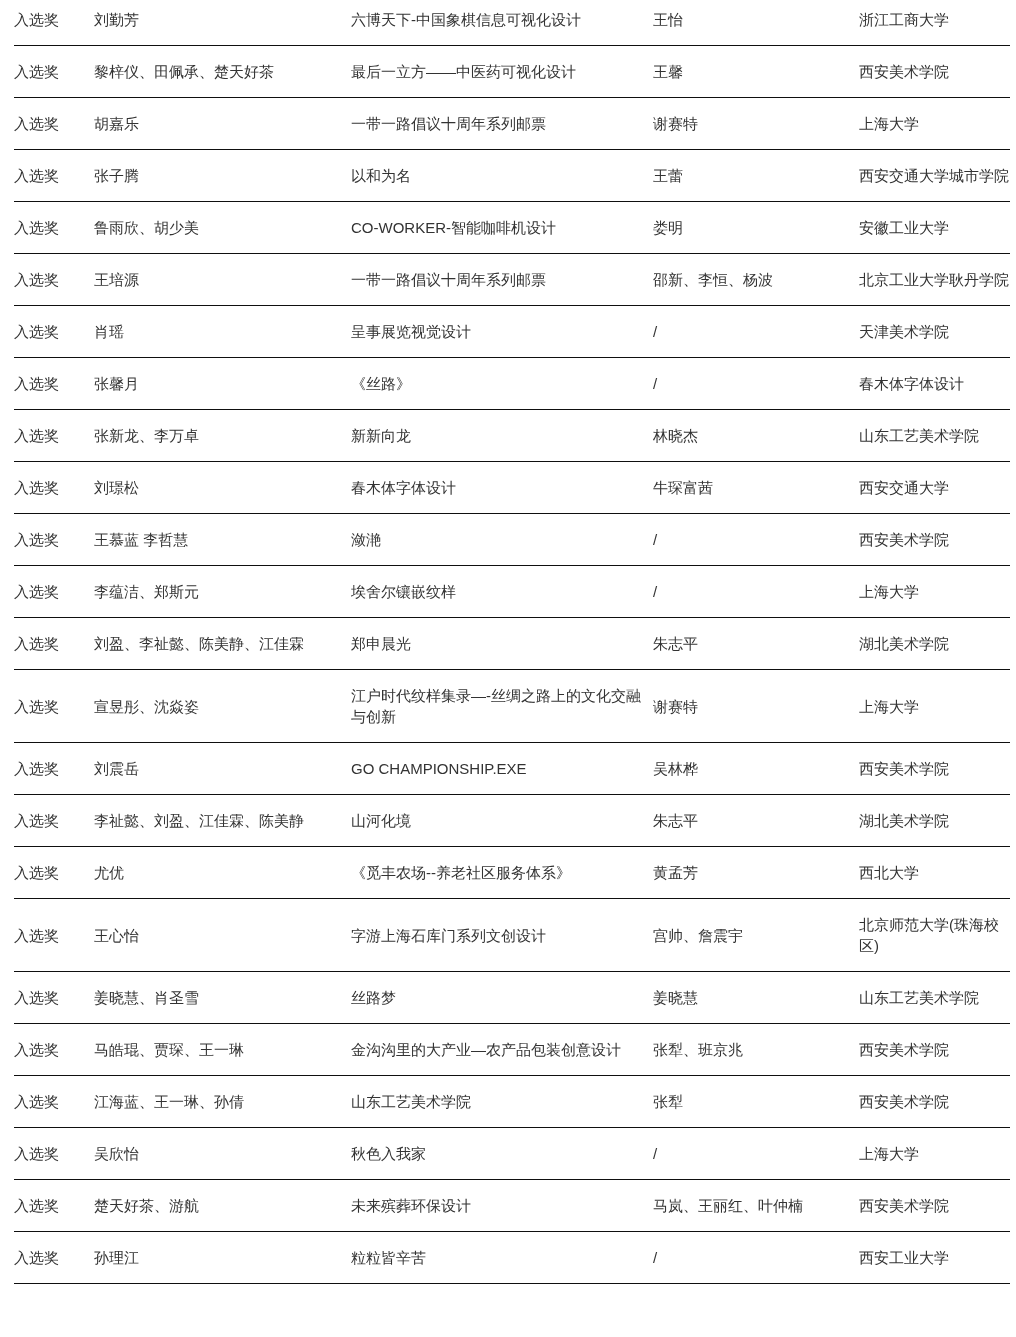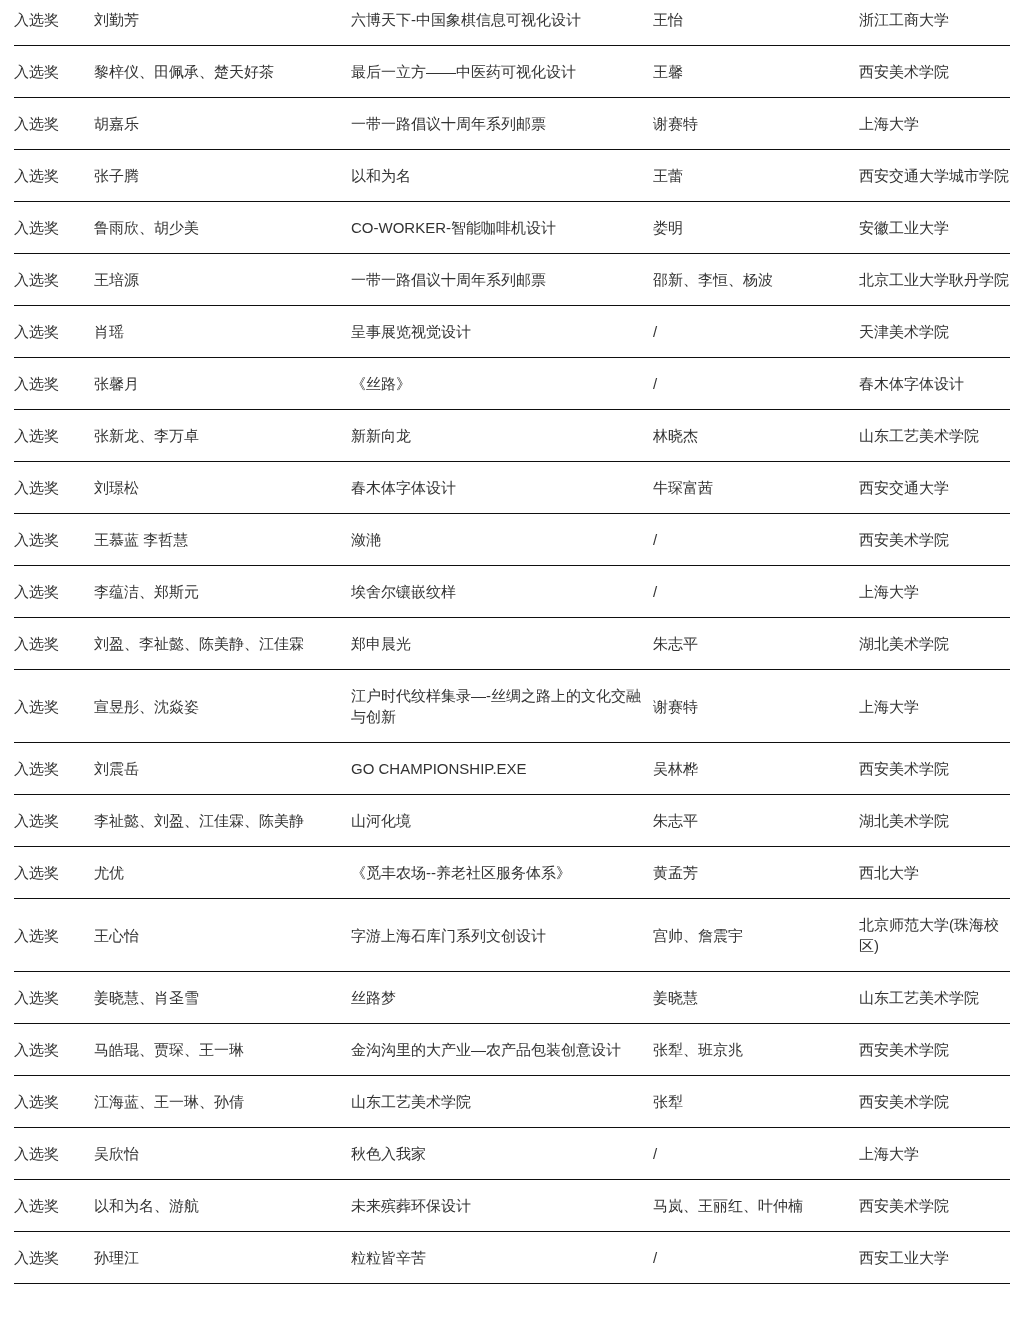--- a/index.html
+++ b/index.html
@@ -207,21 +207,21 @@
         </tr>
         <tr>
           <td>入选奖</td>
           <td>吴欣怡</td>
           <td>秋色入我家</td>
           <td>/</td>
           <td>上海大学</td>
         </tr>
         <tr>
           <td>入选奖</td>
-          <td>以和为名、游航</td>
+          <td>楚天好茶、游航</td>
           <td>未来殡葬环保设计</td>
           <td>马岚、王丽红、叶仲楠</td>
           <td>西安美术学院</td>
         </tr>
         <tr>
           <td>入选奖</td>
           <td>孙理江</td>
           <td>粒粒皆辛苦</td>
           <td>/</td>
           <td>西安工业大学</td>

